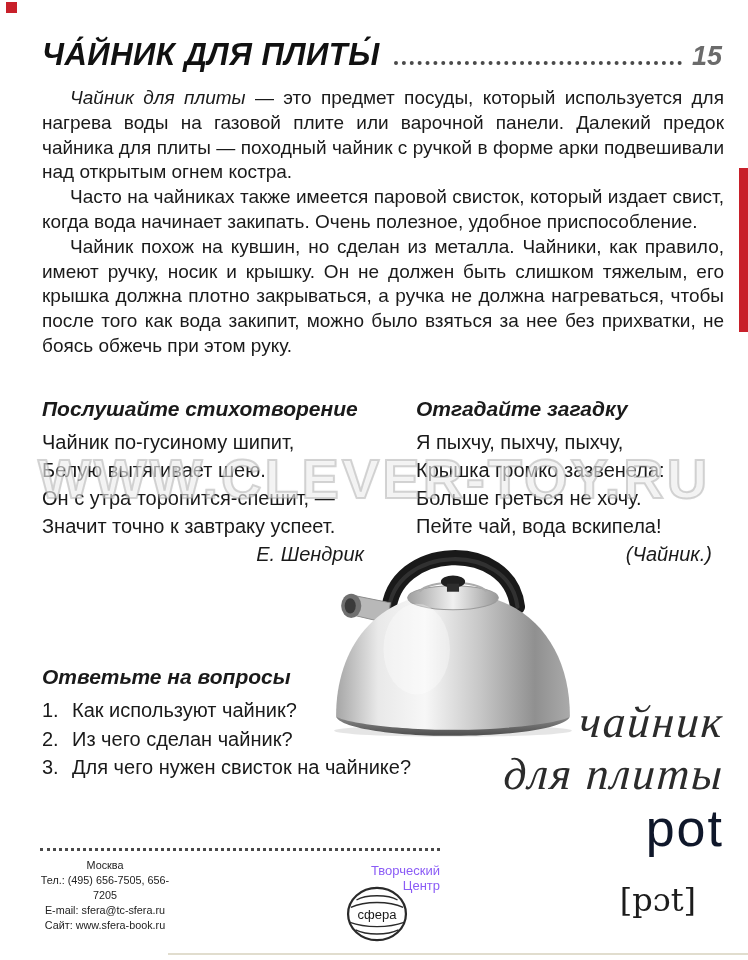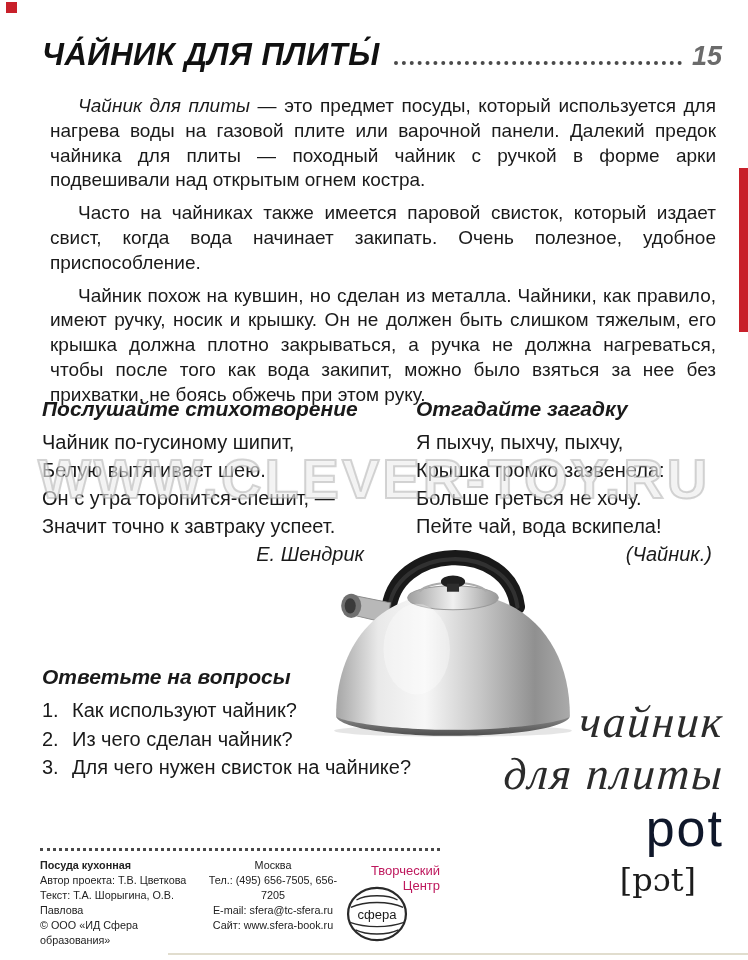--- a/index.html
+++ b/index.html
@@ -11,21 +11,21 @@
   .red-corner{position:absolute;left:6px;top:2px;width:11px;height:11px;background:#c8202a;}
   .red-bar{position:absolute;right:0;top:168px;width:9px;height:164px;background:#c8202a;}
   .bottom-edge{position:absolute;left:168px;right:0;bottom:5px;height:2px;background:#d9d4c2;opacity:.8;}
   
   .title-row{position:absolute;left:42px;right:26px;top:38px;display:flex;align-items:flex-end;}
   .title-text{font-size:31px;font-weight:bold;font-style:italic;letter-spacing:.5px;color:#111;white-space:nowrap;line-height:34px;}
   .title-dots{flex:1;border-bottom:4px dotted #4a4a4a;margin:0 10px 7px 14px;height:0;}
   .page-num{font-size:27px;font-weight:bold;font-style:italic;color:#6b6b6b;line-height:32px;}
   
   .intro{position:absolute;left:42px;right:24px;top:86px;font-size:19px;line-height:24.8px;text-align:justify;}
-  .intro p{margin:8px;text-indent:28px;}
+  .intro p{margin:0;text-indent:28px;}
   .lead-italic{font-style:italic;}
   
   .columns{position:absolute;left:42px;right:26px;top:396px;display:flex;}
   .col-left{width:356px;}
   .col-right{margin-left:18px;flex:1;}
   .sec-heading{font-size:21px;font-weight:bold;font-style:italic;margin:0 0 6px 0;line-height:26px;}
   .verse-line{font-size:20px;line-height:28px;}
   .verse-credit{font-size:20px;line-height:28px;font-style:italic;text-align:right;padding-right:34px;margin-top:0;}
   .riddle-credit{font-size:20px;line-height:28px;font-style:italic;text-align:right;padding-right:10px;}
   
@@ -40,31 +40,31 @@
   
   .kettle{position:absolute;left:322px;top:518px;width:262px;height:222px;z-index:1;}
   
   .questions{position:absolute;left:42px;top:664px;width:450px;z-index:2;}
   .q-row{display:flex;font-size:20px;line-height:28.5px;}
   .q-num{width:30px;flex:none;}
   
   .vocab{position:absolute;right:24px;top:696px;width:420px;text-align:right;z-index:2;}
   .hand{font-family:"Liberation Serif",serif;font-style:italic;font-size:45px;line-height:52px;color:#2b2b2b;letter-spacing:2px;transform:skewX(-4deg);transform-origin:right;}
   .eng{font-size:52px;line-height:56px;color:#0f172a;letter-spacing:2px;font-weight:normal;}
-  .ipa{font-family:"DejaVu Serif","Liberation Serif",serif;font-size:32px;line-height:40px;color:#1c1c1c;margin-top:4px;padding-right:28px;}
+  .ipa{font-family:"DejaVu Serif","Liberation Serif",serif;font-size:32px;line-height:40px;color:#1c1c1c;margin-top:24px;padding-right:28px;}
   
   .footer{position:absolute;left:40px;top:848px;width:400px;z-index:2;}
   .footer-rule{border-top:3px dotted #4a4a4a;height:0;margin-bottom:7px;}
   .footer-cols{display:flex;justify-content:space-between;}
   .f-col{font-size:10.8px;line-height:15px;color:#222;}
   .f-col .b{font-weight:bold;}
   .f-col-1{width:162px;}
   .f-col-2{width:130px;text-align:center;}
   .logo{position:relative;width:96px;height:84px;flex:none;}
-  .logo-name{position:absolute;right:0;top:6px;text-align:right;font-size:13px;line-height:14.5px;color:#be185d;}
+  .logo-name{position:absolute;right:0;top:6px;text-align:right;font-size:13px;line-height:14.5px;color:#8b5cf6;}
   .logo-circle{position:absolute;left:2px;top:28px;width:62px;height:56px;}
 </style>
 </head>
 <body>
 
 <div class="page">
 
   <div class="red-corner"></div>
   <div class="red-bar"></div>
   <div class="bottom-edge"></div>
@@ -158,26 +158,20 @@
   <div class="vocab">
     <div class="hand">чайник</div>
     <div class="hand">для плиты</div>
     <div class="eng">pot</div>
     <div class="ipa">[pɔt]</div>
   </div>
 
   <div class="footer">
     <div class="footer-rule"></div>
     <div class="footer-cols">
-      <div class="f-col f-col-1">
-        <div class="b">Посуда кухонная</div>
-        <div>Автор проекта: Т.В. Цветкова</div>
-        <div>Текст: Т.А. Шорыгина, О.В. Павлова</div>
-        <div>© ООО «ИД Сфера образования»</div>
-      </div>
       <div class="f-col f-col-2">
         <div>Москва</div>
         <div>Тел.: (495) 656-7505, 656-7205</div>
         <div>E-mail: sfera@tc-sfera.ru</div>
         <div>Сайт: www.sfera-book.ru</div>
       </div>
       <div class="logo">
         <div class="logo-name">
           <div>Творческий</div>
           <div>Центр</div>

